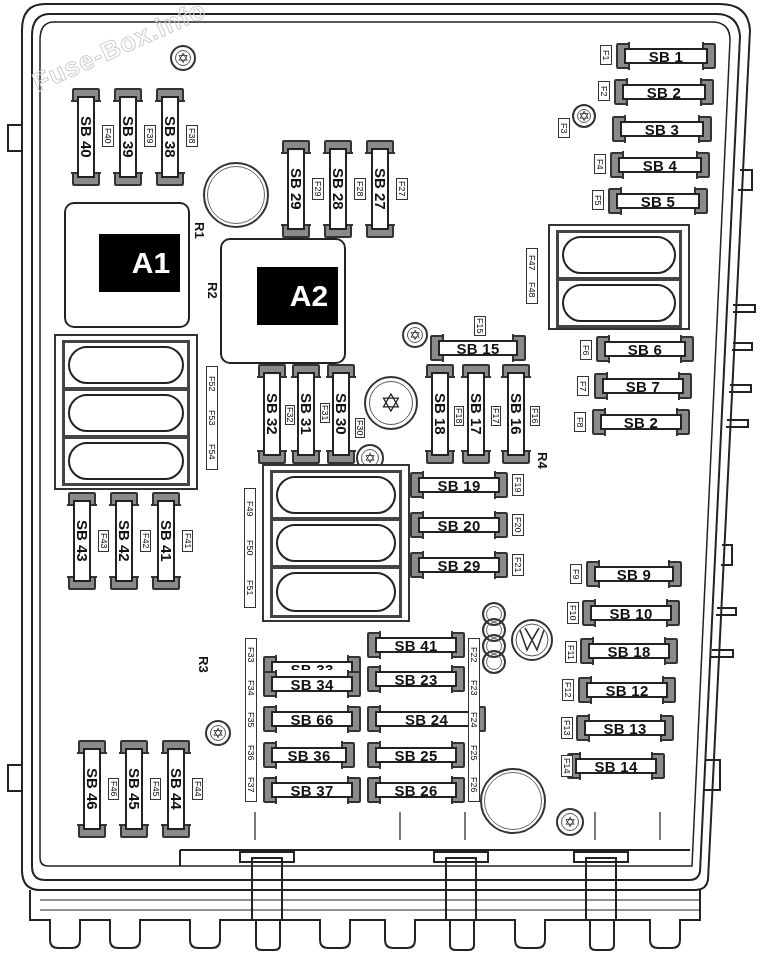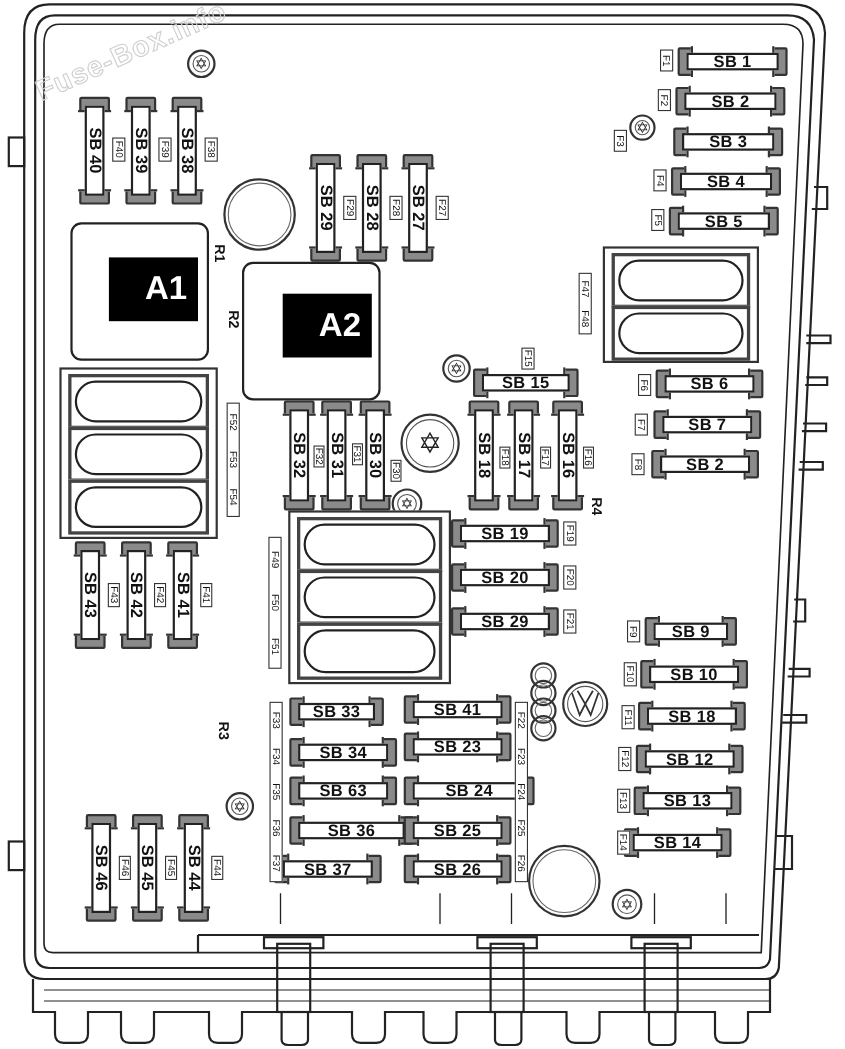--- a/index.html
+++ b/index.html
@@ -359,21 +359,21 @@
   <div class="ftag" style="left:98px;top:530px;width:11px;height:22px">
       <span>F43</span>
     </div>
   <div class="ftag" style="left:140px;top:530px;width:11px;height:22px">
       <span>F42</span>
     </div>
   <div class="ftag" style="left:182px;top:530px;width:11px;height:22px">
       <span>F41</span>
     </div>
 
-  <div class="fuse-h" style="left:586px;top:561px;width:84px">
+  <div class="fuse-h" style="left:586px;top:561px;width:96px">
       <div class="inner">SB 9</div>
     </div>
   <div class="fuse-h" style="left:582px;top:600px;width:98px">
       <div class="inner">SB 10</div>
     </div>
   <div class="fuse-h" style="left:580px;top:638px;width:98px">
       <div class="inner">SB 18</div>
     </div>
   <div class="fuse-h" style="left:578px;top:677px;width:98px">
       <div class="inner">SB 12</div>
@@ -396,33 +396,33 @@
   <div class="ftag" style="left:562px;top:679px;width:12px;height:22px">
       <span>F12</span>
     </div>
   <div class="ftag" style="left:561px;top:717px;width:12px;height:22px">
       <span>F13</span>
     </div>
   <div class="ftag" style="left:561px;top:755px;width:12px;height:22px">
       <span>F14</span>
     </div>
 
-  <div class="fuse-h" style="left:263px;top:634px;width:86px">
+  <div class="fuse-h" style="left:263px;top:656px;width:98px">
       <div class="inner">SB 33</div>
     </div>
   <div class="fuse-h" style="left:263px;top:671px;width:98px">
       <div class="inner">SB 34</div>
     </div>
   <div class="fuse-h" style="left:263px;top:706px;width:98px">
-      <div class="inner">SB 63</div>
-    </div>
-  <div class="fuse-h" style="left:263px;top:742px;width:113px">
+      <div class="inner">SB 66</div>
+    </div>
+  <div class="fuse-h" style="left:263px;top:742px;width:92px">
       <div class="inner">SB 36</div>
     </div>
-  <div class="fuse-h" style="left:249px;top:777px;width:98px">
+  <div class="fuse-h" style="left:263px;top:777px;width:98px">
       <div class="inner">SB 37</div>
     </div>
   <div class="ftag-col" style="left:245px;top:638px;width:12px;height:164px">
     <span>F33</span>
       <span>F34</span>
       <span>F35</span>
       <span>F36</span>
       <span>F37</span>
   </div>
 

